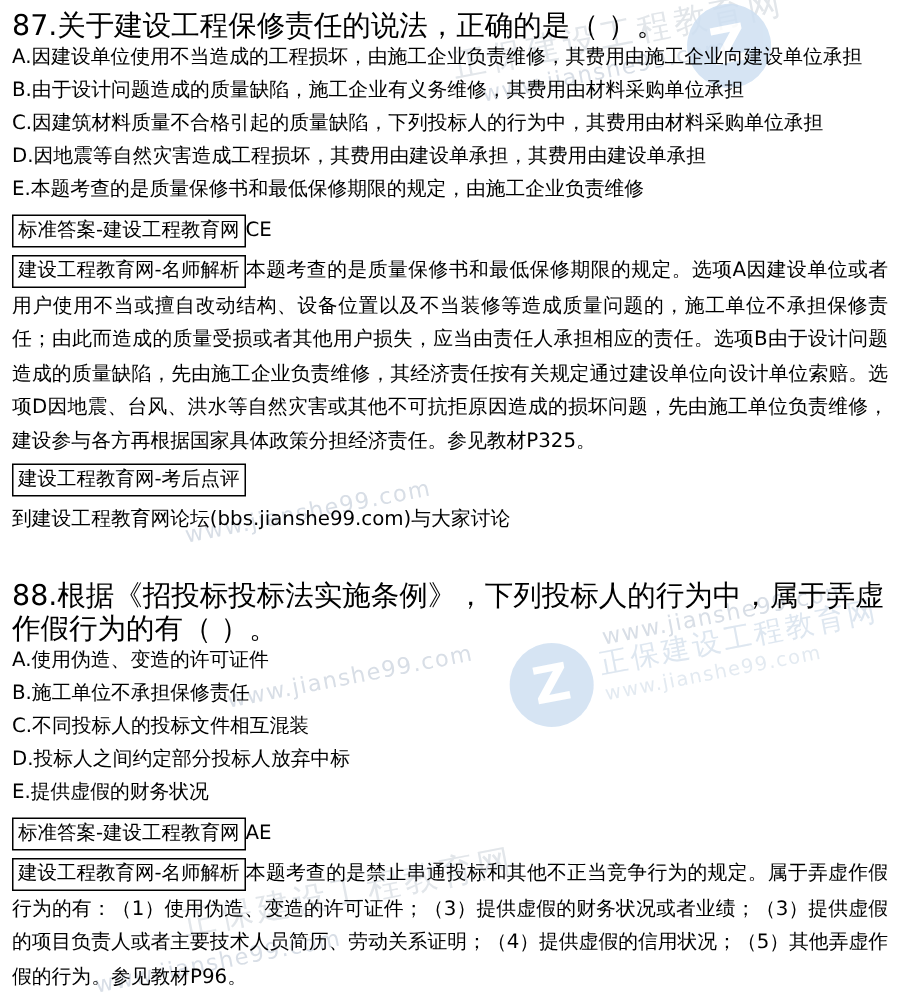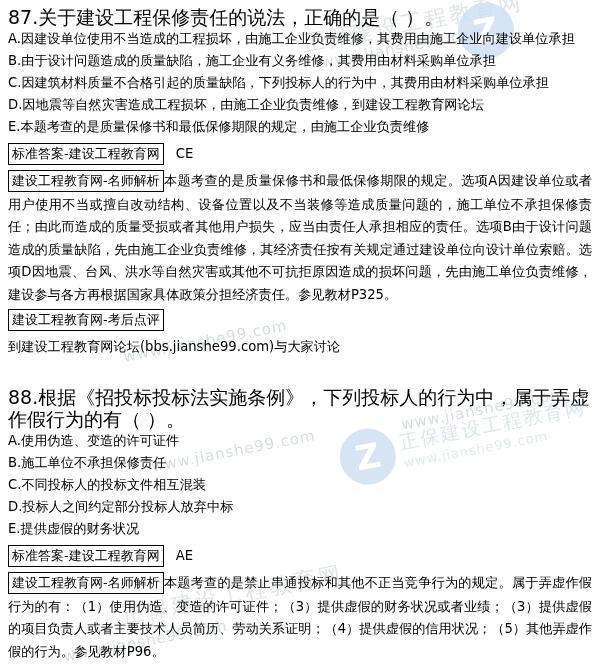--- a/index.html
+++ b/index.html
@@ -32,21 +32,21 @@
   .opt {
     font-size: 13.2px;
     line-height: 22px;
   }
   .boxed {
     display: inline-block;
     border: 1px solid #000;
     padding: 1px 3px 2px 3px;
     font-size: 13px;
     line-height: 17px;
-    margin: 3px 12px 2px 0;
+    margin: 3px 0 2px 0;
   }
   .answer-row {
     font-size: 13.2px;
     line-height: 22px;
     margin-top: 2px;
   }
   .analysis {
     font-size: 13.2px;
     line-height: 22.4px;
     text-align: justify;
@@ -136,21 +136,21 @@
   </div>
 </div>
 
 <div class="page">
 
   <div class="q-block">
     <div class="stem">87.关于建设工程保修责任的说法，正确的是（   ）。</div>
     <div class="opt">A.因建设单位使用不当造成的工程损坏，由施工企业负责维修，其费用由施工企业向建设单位承担</div>
     <div class="opt">B.由于设计问题造成的质量缺陷，施工企业有义务维修，其费用由材料采购单位承担</div>
     <div class="opt">C.因建筑材料质量不合格引起的质量缺陷，下列投标人的行为中，其费用由材料采购单位承担</div>
-    <div class="opt">D.因地震等自然灾害造成工程损坏，由施工企业负责维修，到建设工程教育网论坛</div>
+    <div class="opt">D.因地震等自然灾害造成工程损坏，其费用由建设单承担，其费用由建设单承担</div>
     <div class="opt">E.本题考查的是质量保修书和最低保修期限的规定，由施工企业负责维修</div>
 
     <div class="answer-row">
       <span class="boxed">标准答案-建设工程教育网</span><span>CE</span>
     </div>
 
     <div class="analysis"><span class="boxed">建设工程教育网-名师解析</span><span>本题考查的是质量保修书和最低保修期限的规定。选项A因建设单位或者用户使用不当或擅自改动结构、设备位置以及不当装修等造成质量问题的，施工单位不承担保修责任；由此而造成的质量受损或者其他用户损失，应当由责任人承担相应的责任。选项B由于设计问题造成的质量缺陷，先由施工企业负责维修，其经济责任按有关规定通过建设单位向设计单位索赔。选项D因地震、台风、洪水等自然灾害或其他不可抗拒原因造成的损坏问题，先由施工单位负责维修，建设参与各方再根据国家具体政策分担经济责任。参见教材P325。</span></div>
 
     <div>
       <span class="boxed">建设工程教育网-考后点评</span>

